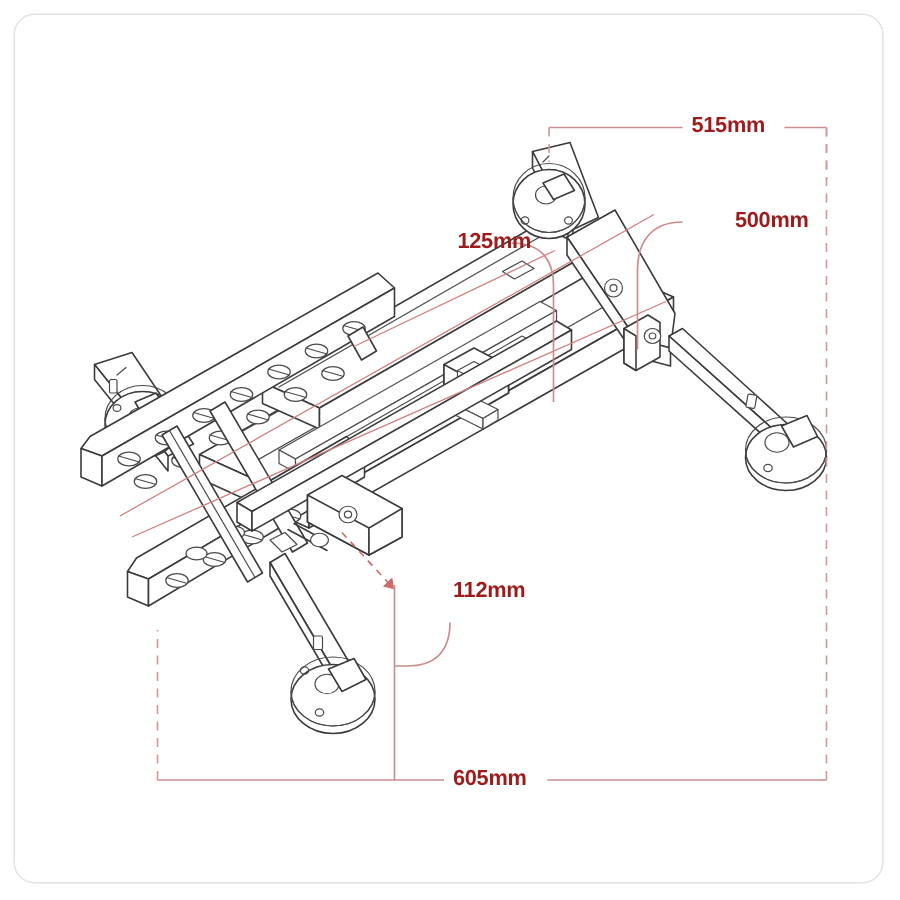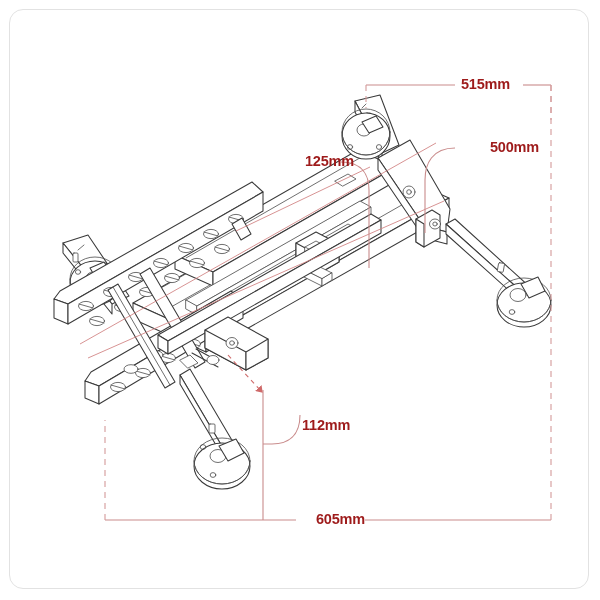--- a/index.html
+++ b/index.html
@@ -296,17 +296,17 @@
     </g>
 
   </svg>
 
   <div class="dim-label" style="left:461px; top:77px;">515mm</div>
 
   <div class="dim-label" style="left:490px; top:140px;">500mm</div>
 
   <div class="dim-label" style="left:277px; top:154px;margin-left:28px;">125mm</div>
 
-  <div class="dim-label" style="left:302px; top:418px;">112mm</div>
-
-  <div class="dim-label" style="left:316px; top:512px;text-align:right;">605mm</div>
+  <div class="dim-label" style="left:302px; top:387px;">112mm</div>
+
+  <div class="dim-label" style="left:302px; top:512px;text-align:right;">605mm</div>
 
 </div>
 
 </body></html>

